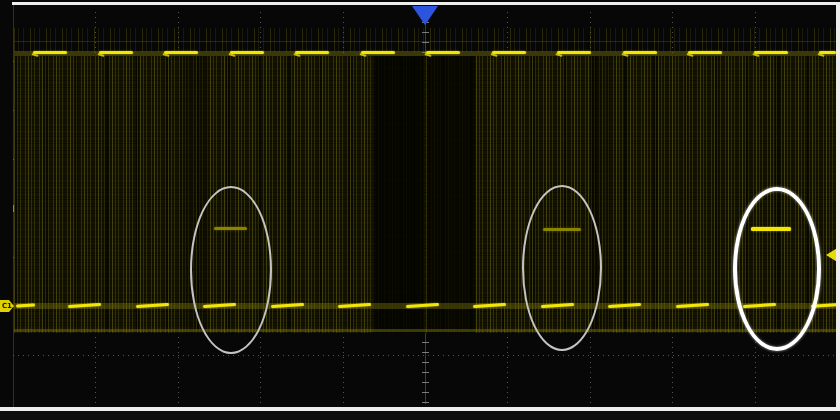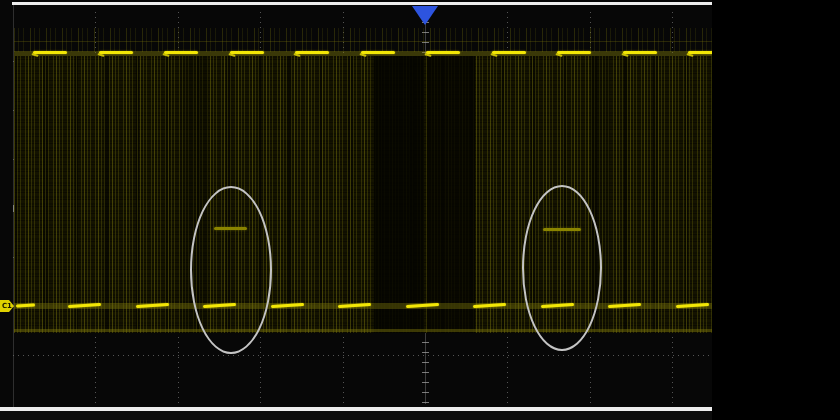--- a/index.html
+++ b/index.html
@@ -1,16 +1,16 @@
 <!DOCTYPE html>
 <html><head>
 <meta charset="utf-8">
 <style>
   html,body{margin:0;padding:0;background:#000;}
-  .screen{position:relative;width:712px;height:420px;background:#070707;overflow:hidden;
+  .screen{position:relative;width:840px;height:420px;background:#070707;overflow:hidden;
           font-family:"DejaVu Sans",sans-serif;}
   .abs{position:absolute;}
 
   
   .gv{position:absolute;top:12px;height:392px;width:1px;
       background:repeating-linear-gradient(180deg,rgba(125,125,125,.65) 0 1px,rgba(0,0,0,0) 1px 5px);}
   .gh{position:absolute;left:13px;width:824px;height:1px;
       background:repeating-linear-gradient(90deg,rgba(125,125,125,.65) 0 1px,rgba(0,0,0,0) 1px 5px);}
   .grid-edge-left{left:13px;top:3px;width:1px;height:405px;background:#2e2e2e;}
   .axis-v-line{left:425px;top:12px;width:1px;height:392px;background:#3c3c3c;}

